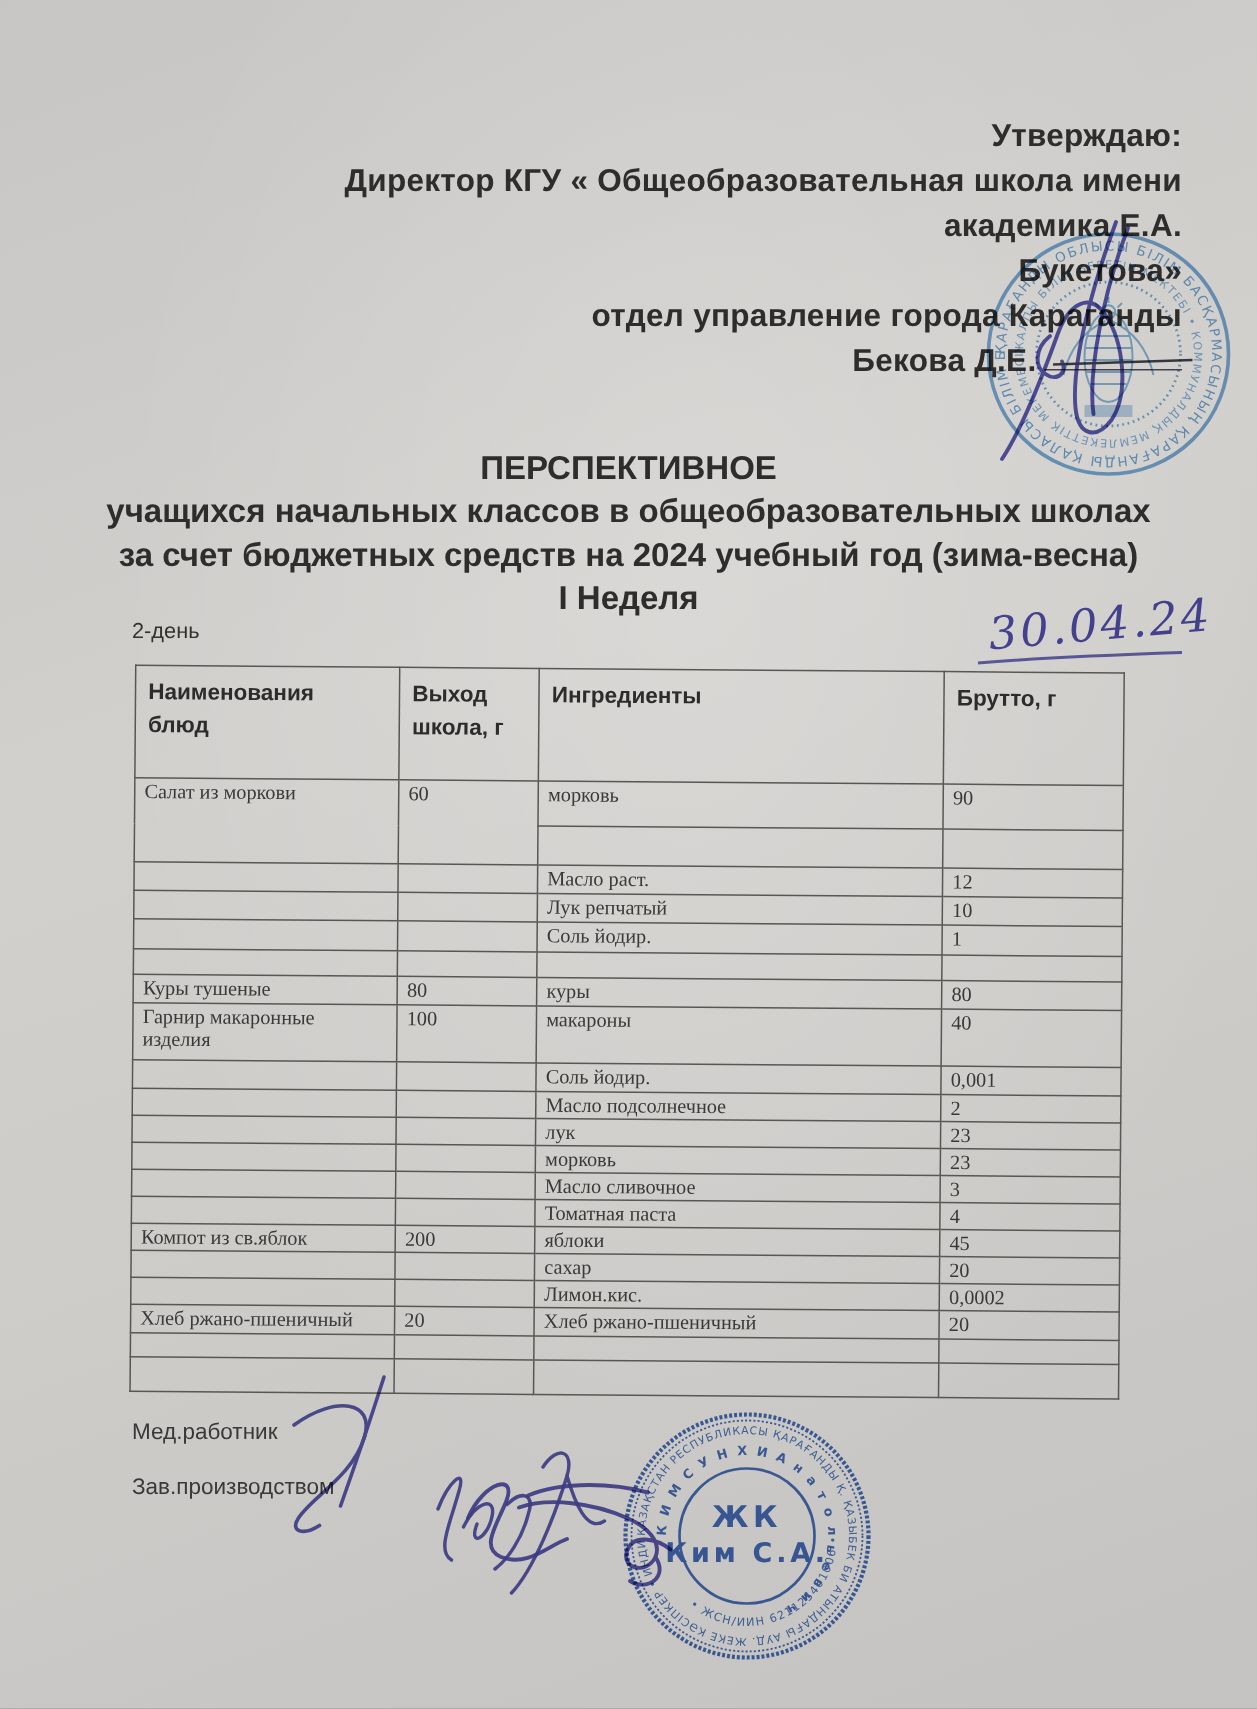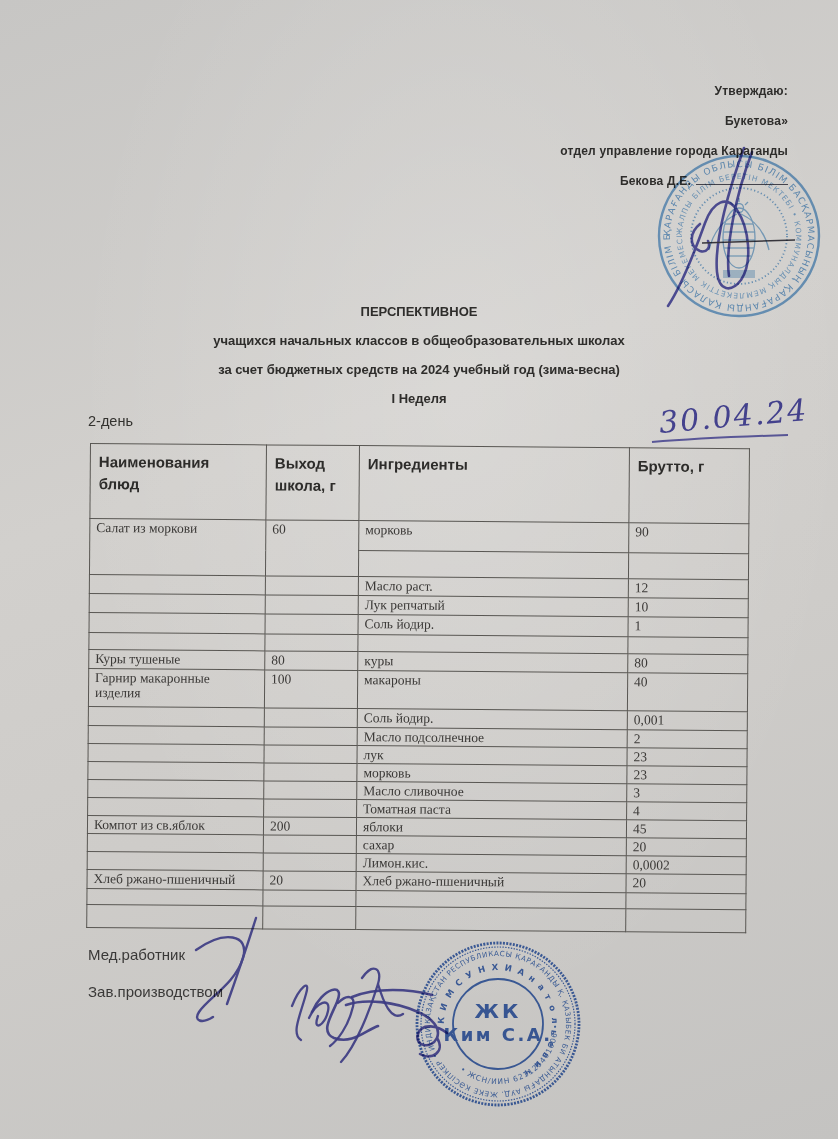--- a/index.html
+++ b/index.html
@@ -5,26 +5,26 @@
   html,body{margin:0;padding:0;background:#9a9895;}
   .page{
     position:relative;width:838px;height:1139px;overflow:hidden;
     background:
       radial-gradient(ellipse at 55% 35%, rgba(255,255,255,.18), rgba(0,0,0,0) 60%),
       linear-gradient(160deg,#c7c6c4 0%,#d2d0cd 38%,#ceccc9 62%,#c4c3c1 100%);
     font-family:"Liberation Sans",sans-serif;color:#2d2c2a;
   }
   .approval{
     position:absolute;top:76px;right:50px;width:660px;text-align:right;
-    font-weight:bold;font-size:12px;line-height:30px;color:#2e2d2b;letter-spacing:.2px;
+    font-weight:bold;font-size:21px;line-height:30px;color:#2e2d2b;letter-spacing:.2px;
   }
   .sig-line{display:inline-block;width:92px;border-bottom:1.6px solid #44434c;margin-left:5px;vertical-align:baseline;height:14px;}
   .titleblock{
     position:absolute;top:297px;left:0;right:0;text-align:center;
-    font-weight:bold;font-size:13px;line-height:29px;color:#2e2d2b;
+    font-weight:bold;font-size:22px;line-height:29px;color:#2e2d2b;
   }
   .day-label{position:absolute;left:88px;top:413px;font-size:14.5px;color:#33322f;}
   table.menu{
     position:absolute;left:90px;top:443px;border-collapse:collapse;
     transform:rotate(.45deg);transform-origin:0 0;table-layout:fixed;width:659px;
   }
   table.menu th,table.menu td{
     border:1px solid #595753;vertical-align:top;text-align:left;overflow:hidden;
   }
   table.menu th{
@@ -38,20 +38,21 @@
   .footer-label{position:absolute;font-size:15px;color:#3a3938;}
   .stamp,.ink{position:absolute;mix-blend-mode:multiply;pointer-events:none;}
 </style>
 </head>
 <body>
 
 <div class="page">
 
   <div class="approval">
     <div>Утверждаю:</div>
+    <div>Директор  КГУ « Общеобразовательная школа имени академика Е.А.</div>
     <div>Букетова»</div>
     <div>отдел управление города Караганды</div>
     <div>
       <span>Бекова Д.Е.</span><span class="sig-line"></span>
     </div>
   </div>
 
   <svg class="stamp" style="left:653px;top:150px;opacity:.9" width="172" height="172" viewBox="0 0 172 172">
     <defs>
       <path id="tp-outer" d="M 86,86 m -69,0 a 69,69 0 1,1 138,0 a 69,69 0 1,1 -138,0"></path>

